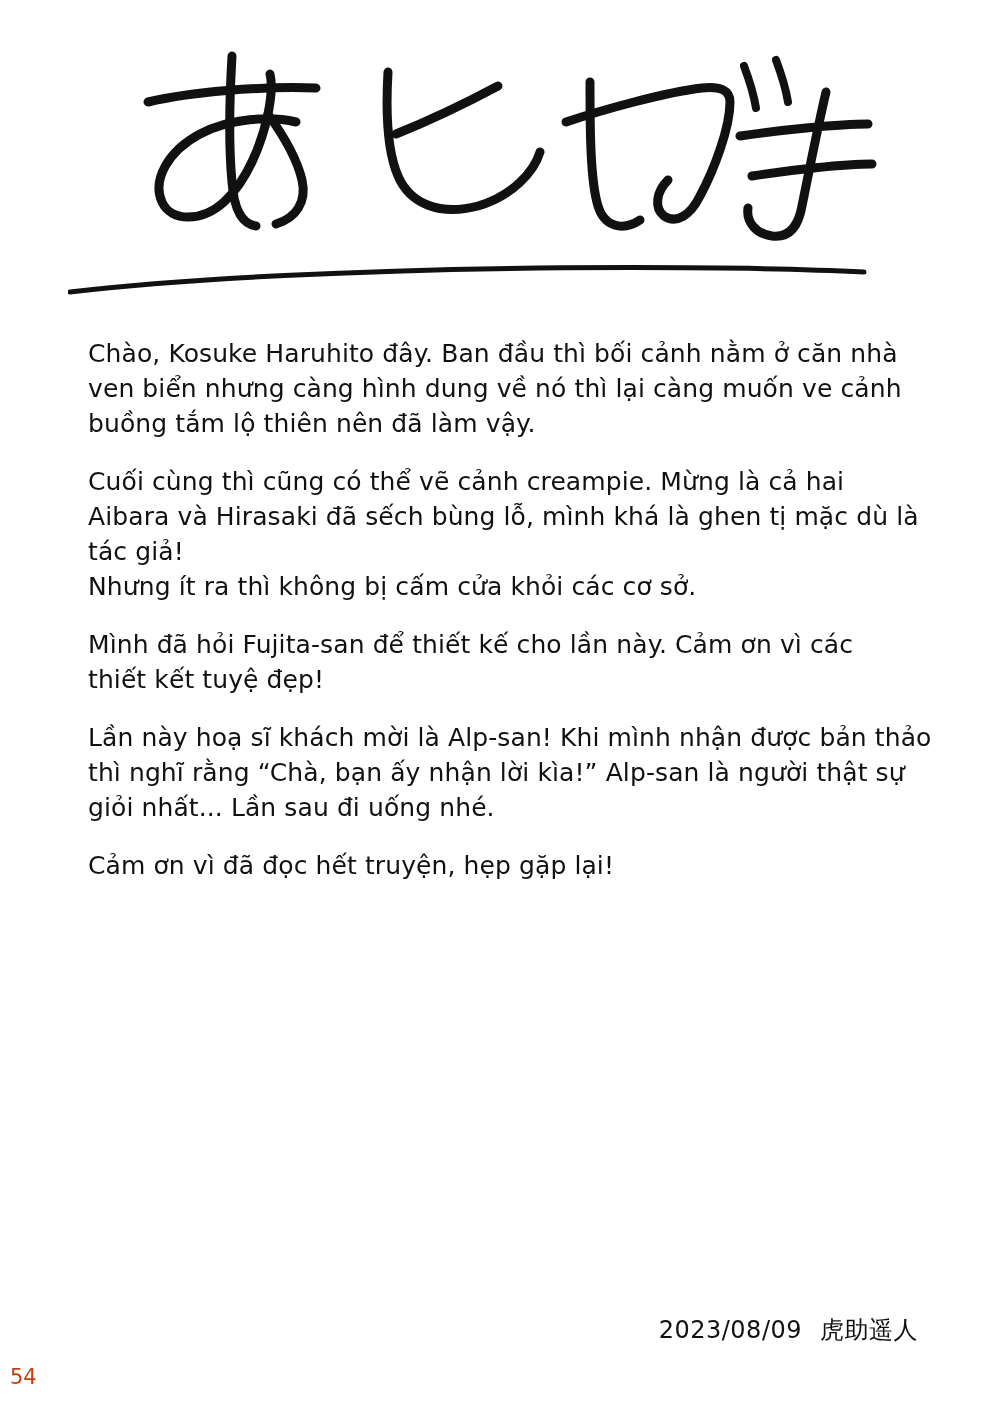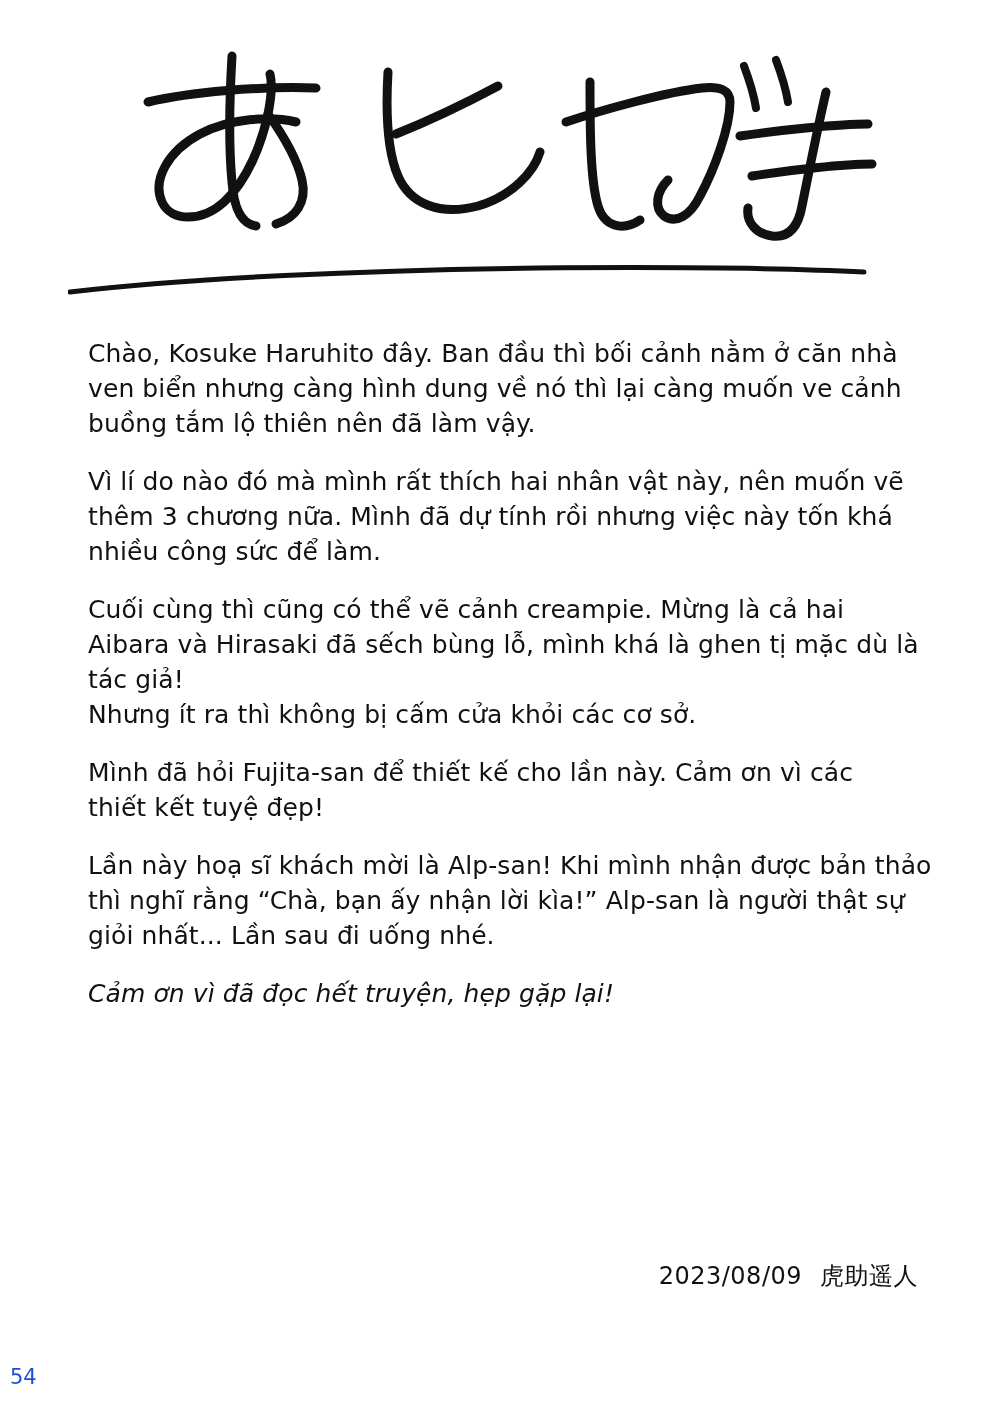--- a/index.html
+++ b/index.html
@@ -55,42 +55,41 @@
   .para {
     font-size: 25px;
     line-height: 35px;
     letter-spacing: 0.1px;
     margin: 0 0 23px 0;
     color: #111111;
     white-space: pre-wrap;
   }
   .para.tight {
     margin-bottom: 16px;
-    font-style: italic;
   }
 
   
   .signature {
     position: absolute;
     right: 82px;
-    top: 1260px;
+    top: 1314px;
     font-size: 24px;
     color: #111111;
     letter-spacing: 0.5px;
   }
   .signature .sig-date { margin-right: 18px; }
   .signature .sig-name { font-family: "DejaVu Sans", sans-serif; }
 
   
   .page-number {
     position: absolute;
     left: 10px;
     bottom: 22px;
     font-size: 21px;
-    color: #1d4ed8;
+    color: #c2410c;
   }
 </style>
 </head>
 <body>
 
 <div class="page">
 
   <div class="title-wrap">
     <svg viewBox="0 0 760 230" xmlns="http://www.w3.org/2000/svg" aria-hidden="true">
       <g fill="none" stroke="#111111" stroke-linecap="round" stroke-linejoin="round">
@@ -118,23 +117,20 @@
   <div class="rule">
     <svg viewBox="0 0 800 36" xmlns="http://www.w3.org/2000/svg" aria-hidden="true">
       <path d="M2 30 C120 16, 300 8, 470 6 C600 5, 720 6, 796 10" fill="none" stroke="#111111" stroke-width="5" stroke-linecap="round"></path>
     </svg>
   </div>
 
   <div class="body-text">
     <p class="para">Chào, Kosuke Haruhito đây. Ban đầu thì bối cảnh nằm ở căn nhà
 ven biển nhưng càng hình dung về nó thì lại càng muốn ve cảnh
 buồng tắm lộ thiên nên đã làm vậy.</p>
-    <p class="para">Vì lí do nào đó mà mình rất thích hai nhân vật này, nên muốn vẽ
-thêm 3 chương nữa. Mình đã dự tính rồi nhưng việc này tốn khá
-nhiều công sức để làm.</p>
     <p class="para">Cuối cùng thì cũng có thể vẽ cảnh creampie. Mừng là cả hai
 Aibara và Hirasaki đã sếch bùng lỗ, mình khá là ghen tị mặc dù là
 tác giả!
 Nhưng ít ra thì không bị cấm cửa khỏi các cơ sở.</p>
     <p class="para">Mình đã hỏi Fujita-san để thiết kế cho lần này. Cảm ơn vì các
 thiết kết tuyệ đẹp!</p>
     <p class="para">Lần này hoạ sĩ khách mời là Alp-san! Khi mình nhận được bản thảo
 thì nghĩ rằng “Chà, bạn ấy nhận lời kìa!” Alp-san là người thật sự
 giỏi nhất... Lần sau đi uống nhé.</p>
     <p class="para tight">Cảm ơn vì đã đọc hết truyện, hẹp gặp lại!</p>

